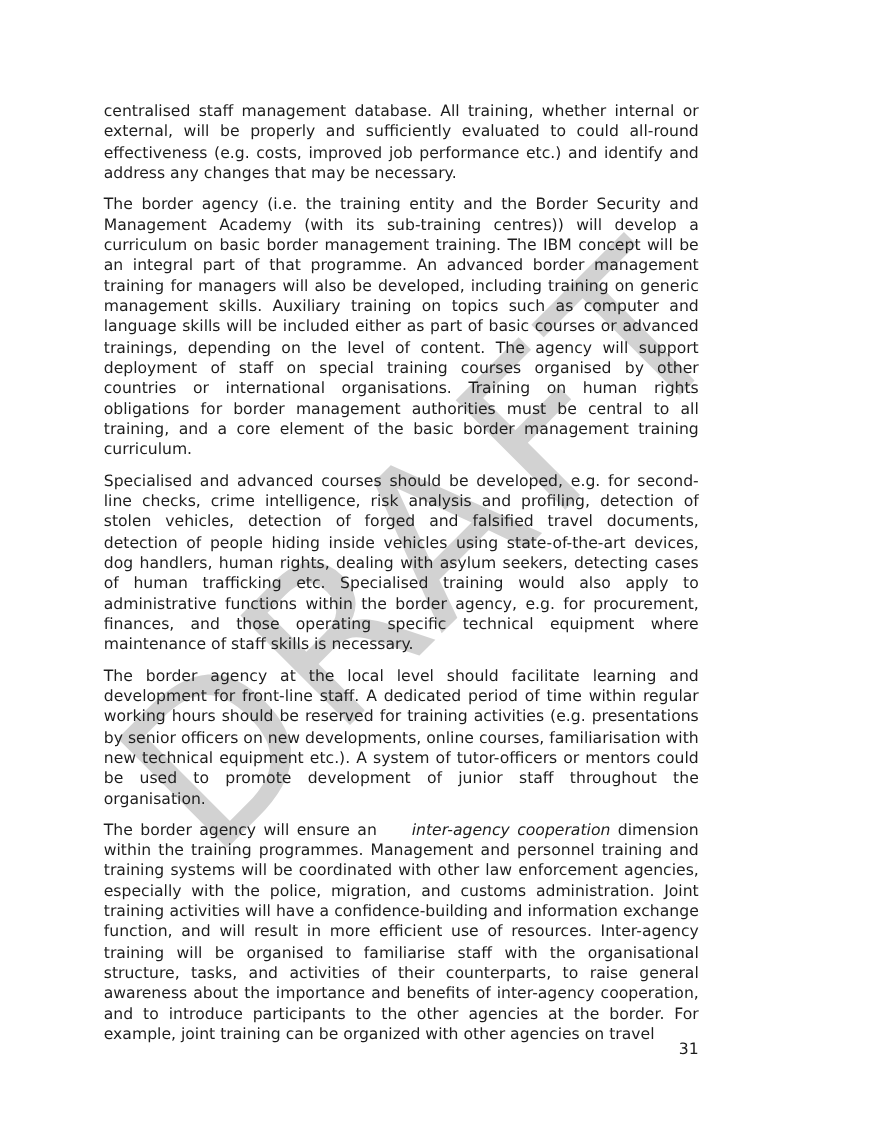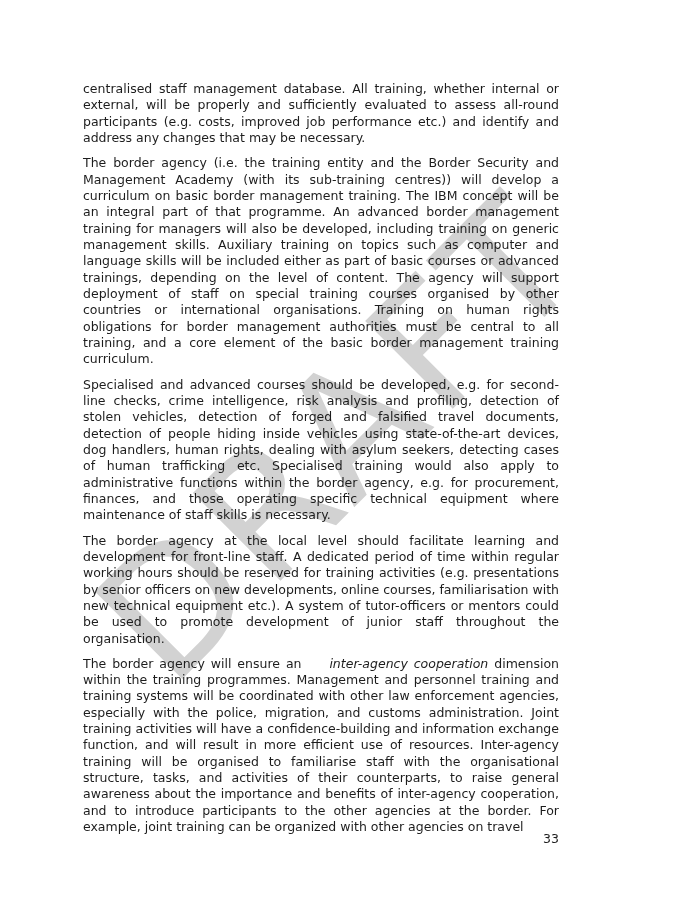--- a/index.html
+++ b/index.html
@@ -60,27 +60,27 @@
 </style>
 </head>
 <body>
 
 <div class="page">
 
   <div class="watermark">DRAFT</div>
 
   <div class="content">
 
-    <p class="para"><span>centralised staff management database. All training, whether internal or external, will be properly and sufficiently evaluated to assess all-round participants (e.g. costs, improved job performance etc.) and identify and address any changes that may be necessary.</span><span class="it"></span><span></span></p>
+    <p class="para"><span>centralised staff management database. All training, whether internal or external, will be properly and sufficiently evaluated to could all-round effectiveness (e.g. costs, improved job performance etc.) and identify and address any changes that may be necessary.</span><span class="it"></span><span></span></p>
 
     <p class="para"><span>The border agency (i.e. the training entity and the Border Security and Management Academy (with its sub-training centres)) will develop a curriculum on basic border management training. The IBM concept will be an integral part of that programme. An advanced border management training for managers will also be developed, including training on generic management skills. Auxiliary training on topics such as computer and language skills will be included either as part of basic courses or advanced trainings, depending on the level of content. The agency will support deployment of staff on special training courses organised by other countries or international organisations. Training on human rights obligations for border management authorities must be central to all training, and a core element of the basic border management training curriculum.</span><span class="it"></span><span></span></p>
 
     <p class="para"><span>Specialised and advanced courses should be developed, e.g. for second-line checks, crime intelligence, risk analysis and profiling, detection of stolen vehicles, detection of forged and falsified travel documents, detection of people hiding inside vehicles using state-of-the-art devices, dog handlers, human rights, dealing with asylum seekers, detecting cases of human trafficking etc. Specialised training would also apply to administrative functions within the border agency, e.g. for procurement, finances, and those operating specific technical equipment where maintenance of staff skills is necessary.</span><span class="it"></span><span></span></p>
 
     <p class="para"><span>The border agency at the local level should facilitate learning and development for front-line staff. A dedicated period of time within regular working hours should be reserved for training activities (e.g. presentations by senior officers on new developments, online courses, familiarisation with new technical equipment etc.). A system of tutor-officers or mentors could be used to promote development of junior staff throughout the organisation.</span><span class="it"></span><span></span></p>
 
     <p class="para"><span>The border agency will ensure an </span><span class="it">inter-agency cooperation</span><span> dimension within the training programmes. Management and personnel training and training systems will be coordinated with other law enforcement agencies, especially with the police, migration, and customs administration. Joint training activities will have a confidence-building and information exchange function, and will result in more efficient use of resources. Inter-agency training will be organised to familiarise staff with the organisational structure, tasks, and activities of their counterparts, to raise general awareness about the importance and benefits of inter-agency cooperation, and to introduce participants to the other agencies at the border. For example, joint training can be organized with other agencies on travel</span></p>
 
   </div>
 
-  <div class="pagenum">33</div>
+  <div class="pagenum">31</div>
 
 </div>
 
 </body></html>

